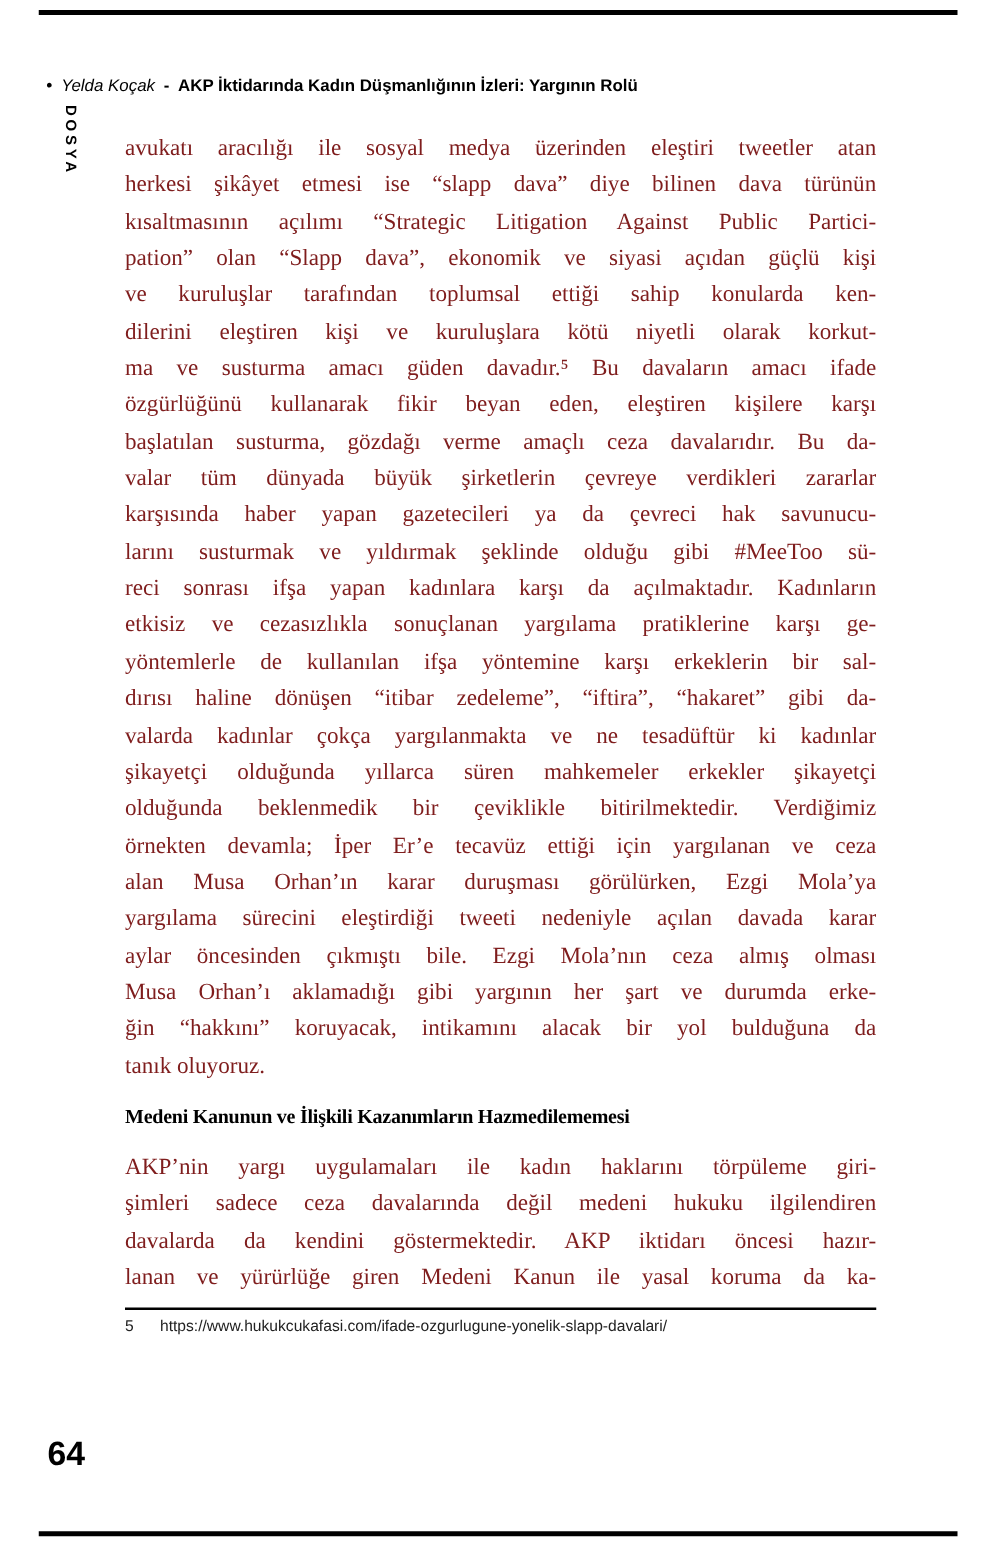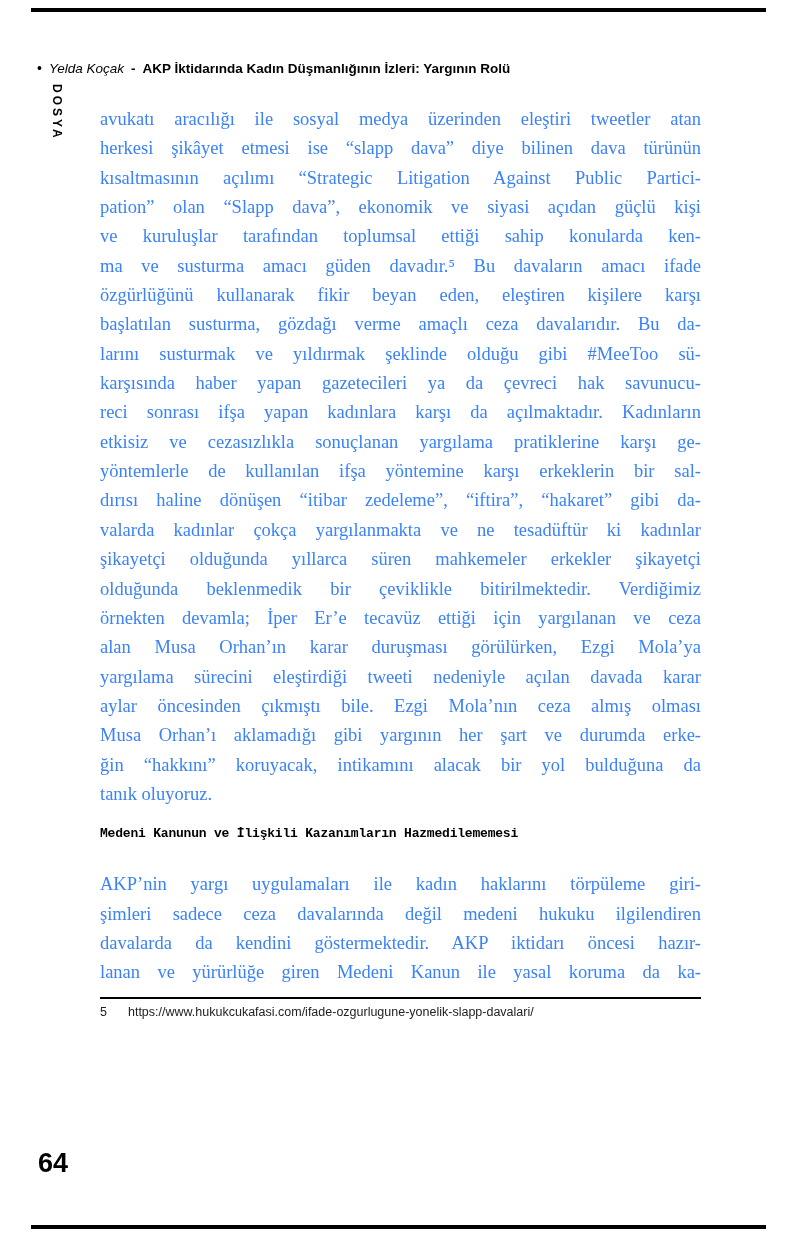--- a/index.html
+++ b/index.html
@@ -66,33 +66,33 @@
   .body-col {
     position: absolute;
     left: 100px;
     top: 105px;
     width: 601px;
   }
   .body-line {
     font-family: "Liberation Serif", "DejaVu Serif", serif;
     font-size: 18.5px;
     line-height: 29.35px;
-    color: #3b82f6;
+    color: #7f1d1d;
     text-align: justify;
     text-align-last: justify;
     text-justify: inter-word;
   }
   [data-name="paragraph-1"] .body-line:last-child { text-align-last: left; }
 
   .section-heading {
     margin-top: 17px;
-    margin-bottom: 29px;
-    font-family: Liberation Mono, monospace;
+    margin-bottom: 17px;
+    font-family: Liberation Serif, serif;
     font-weight: 700;
-    font-size: 13px;
+    font-size: 16px;
     letter-spacing: -0.2px;
     color: #000;
   }
 
   .footnote-rule {
     margin-top: 9px;
     height: 2px;
     width: 100%;
     background: #000;
   }
@@ -136,25 +136,27 @@
 
   <div class="body-col" data-name="article-body">
 
     <div class="para" data-name="paragraph-1">
 
     <div class="body-line" data-name="body-text-line">avukatı aracılığı ile sosyal medya üzerinden eleştiri tweetler atan</div>
         <div class="body-line" data-name="body-text-line">herkesi şikâyet etmesi ise “slapp dava” diye bilinen dava türünün</div>
         <div class="body-line" data-name="body-text-line">kısaltmasının açılımı “Strategic Litigation Against Public Partici-</div>
         <div class="body-line" data-name="body-text-line">pation” olan “Slapp dava”, ekonomik ve siyasi açıdan güçlü kişi</div>
         <div class="body-line" data-name="body-text-line">ve kuruluşlar tarafından toplumsal ettiği sahip konularda ken-</div>
+        <div class="body-line" data-name="body-text-line">dilerini eleştiren kişi ve kuruluşlara kötü niyetli olarak korkut-</div>
         <div class="body-line" data-name="body-text-line">ma ve susturma amacı güden davadır.⁵ Bu davaların amacı ifade</div>
         <div class="body-line" data-name="body-text-line">özgürlüğünü kullanarak fikir beyan eden, eleştiren kişilere karşı</div>
         <div class="body-line" data-name="body-text-line">başlatılan susturma, gözdağı verme amaçlı ceza davalarıdır. Bu da-</div>
+        <div class="body-line" data-name="body-text-line">valar tüm dünyada büyük şirketlerin çevreye verdikleri zararlar</div>
+        <div class="body-line" data-name="body-text-line">karşısında haber yapan gazetecileri ya da çevreci hak savunucu-</div>
         <div class="body-line" data-name="body-text-line">larını susturmak ve yıldırmak şeklinde olduğu gibi #MeeToo sü-</div>
-        <div class="body-line" data-name="body-text-line">karşısında haber yapan gazetecileri ya da çevreci hak savunucu-</div>
         <div class="body-line" data-name="body-text-line">reci sonrası ifşa yapan kadınlara karşı da açılmaktadır. Kadınların</div>
         <div class="body-line" data-name="body-text-line">etkisiz ve cezasızlıkla sonuçlanan yargılama pratiklerine karşı ge-</div>
         <div class="body-line" data-name="body-text-line">yöntemlerle de kullanılan ifşa yöntemine karşı erkeklerin bir sal-</div>
         <div class="body-line" data-name="body-text-line">dırısı haline dönüşen “itibar zedeleme”, “iftira”, “hakaret” gibi da-</div>
         <div class="body-line" data-name="body-text-line">valarda kadınlar çokça yargılanmakta ve ne tesadüftür ki kadınlar</div>
         <div class="body-line" data-name="body-text-line">şikayetçi olduğunda yıllarca süren mahkemeler erkekler şikayetçi</div>
         <div class="body-line" data-name="body-text-line">olduğunda beklenmedik bir çeviklikle bitirilmektedir. Verdiğimiz</div>
         <div class="body-line" data-name="body-text-line">örnekten devamla; İper Er’e tecavüz ettiği için yargılanan ve ceza</div>
         <div class="body-line" data-name="body-text-line">alan Musa Orhan’ın karar duruşması görülürken, Ezgi Mola’ya</div>
         <div class="body-line" data-name="body-text-line">yargılama sürecini eleştirdiği tweeti nedeniyle açılan davada karar</div>

